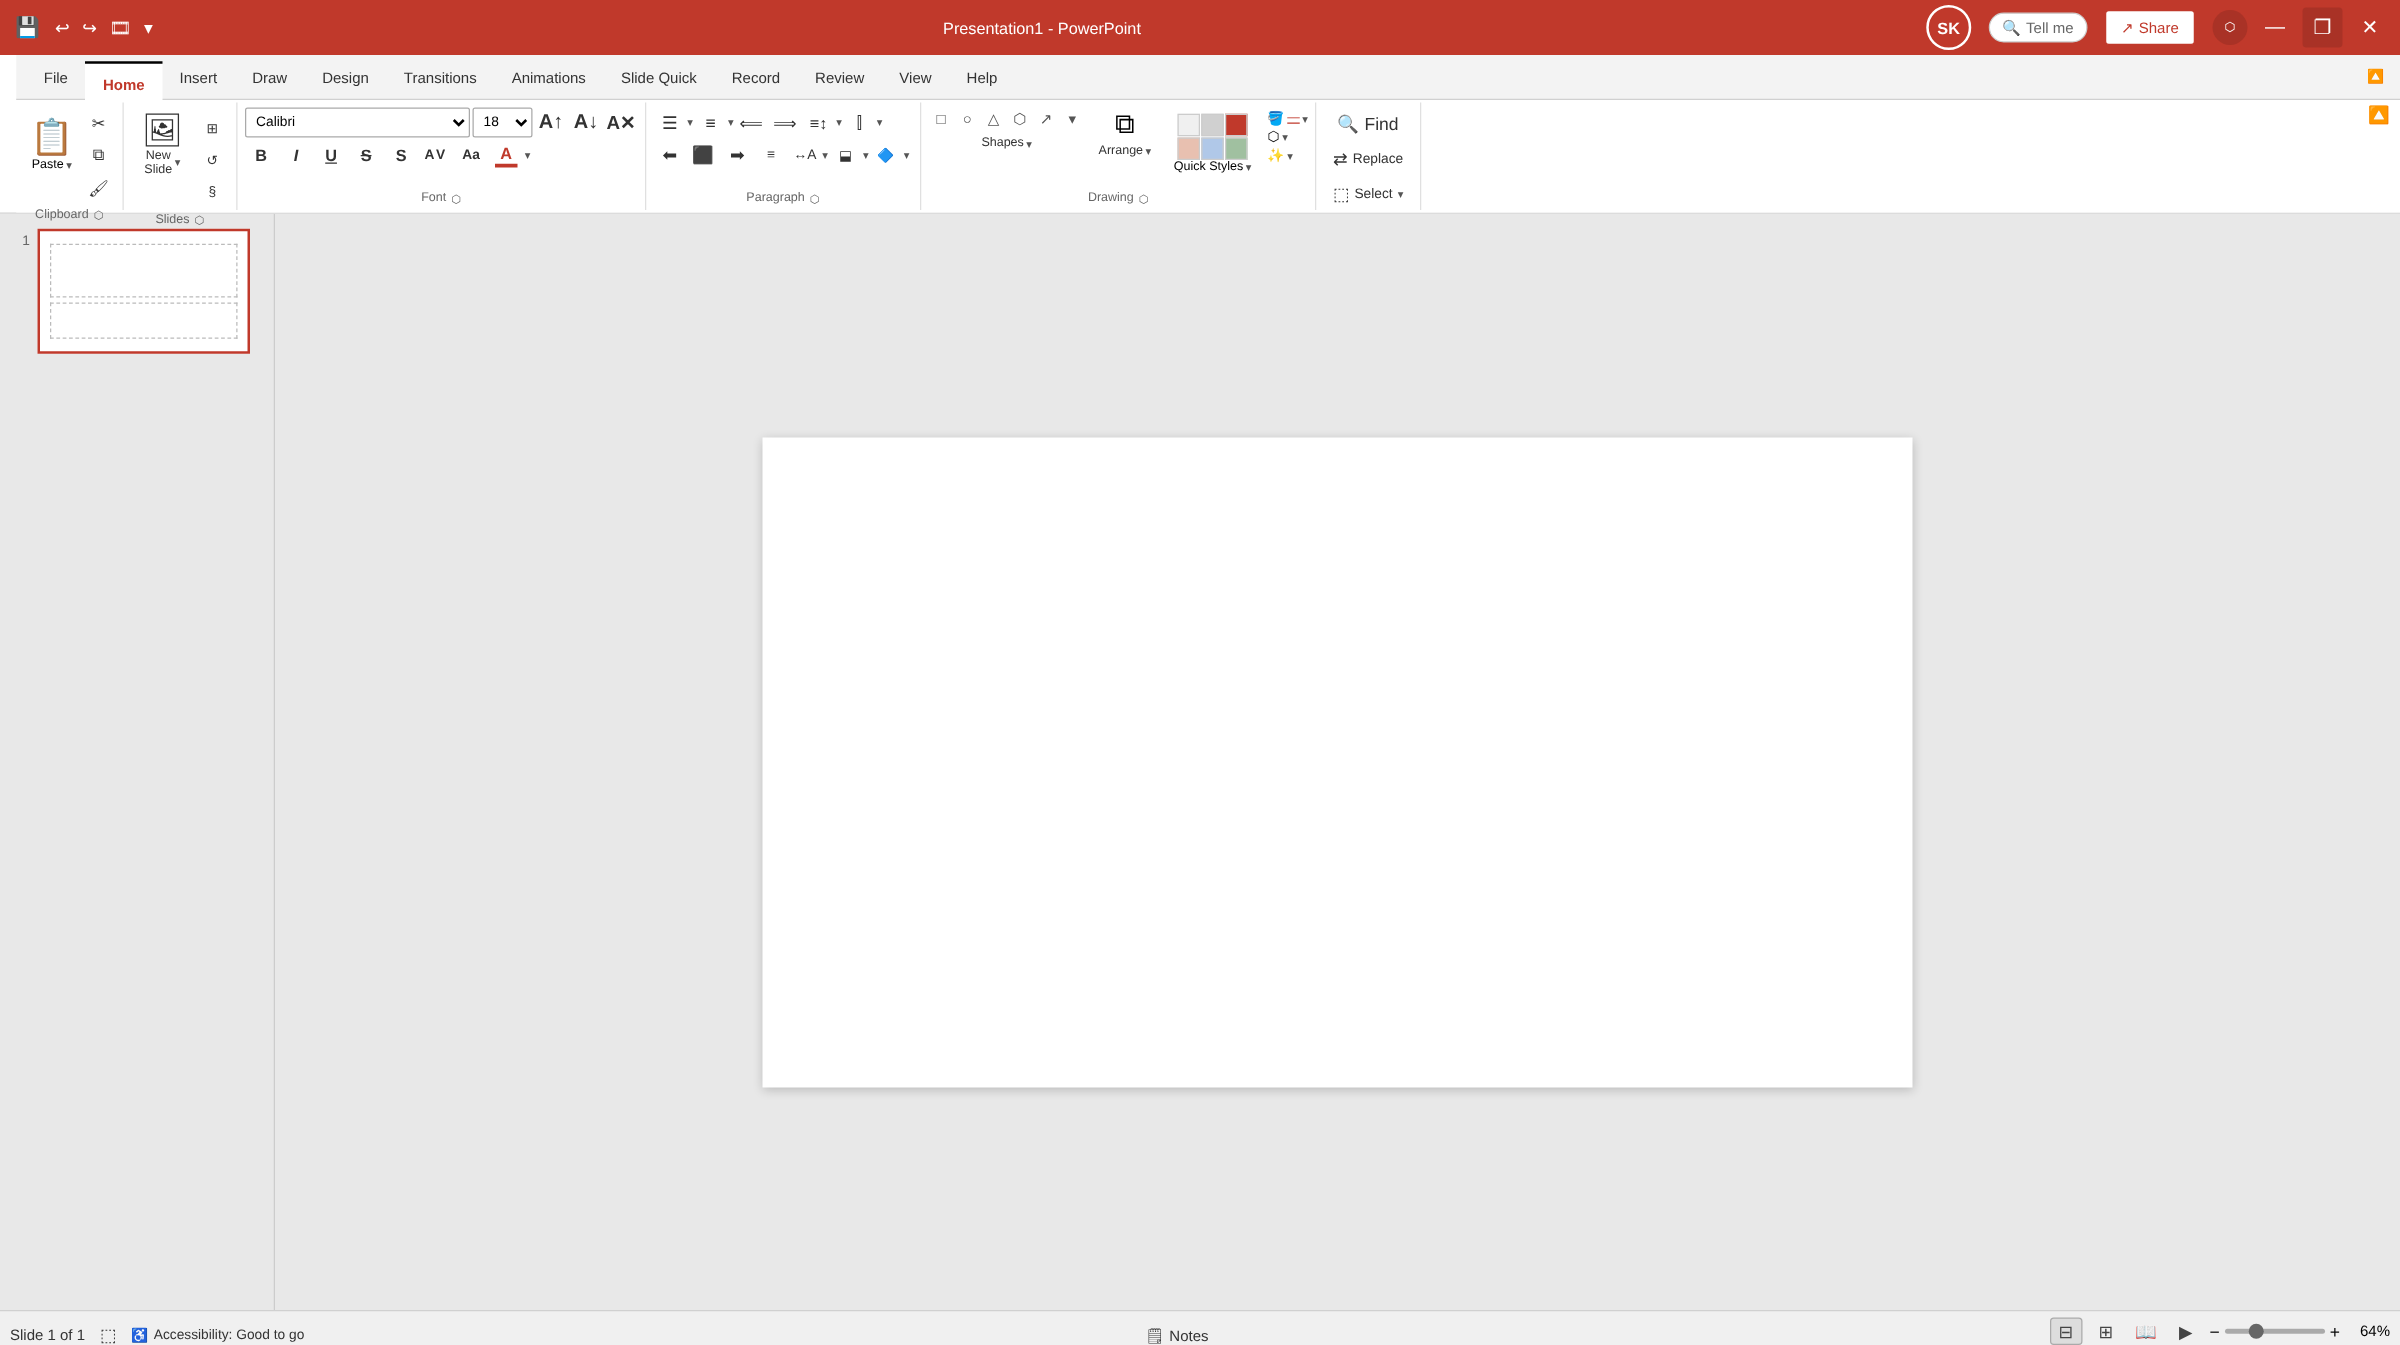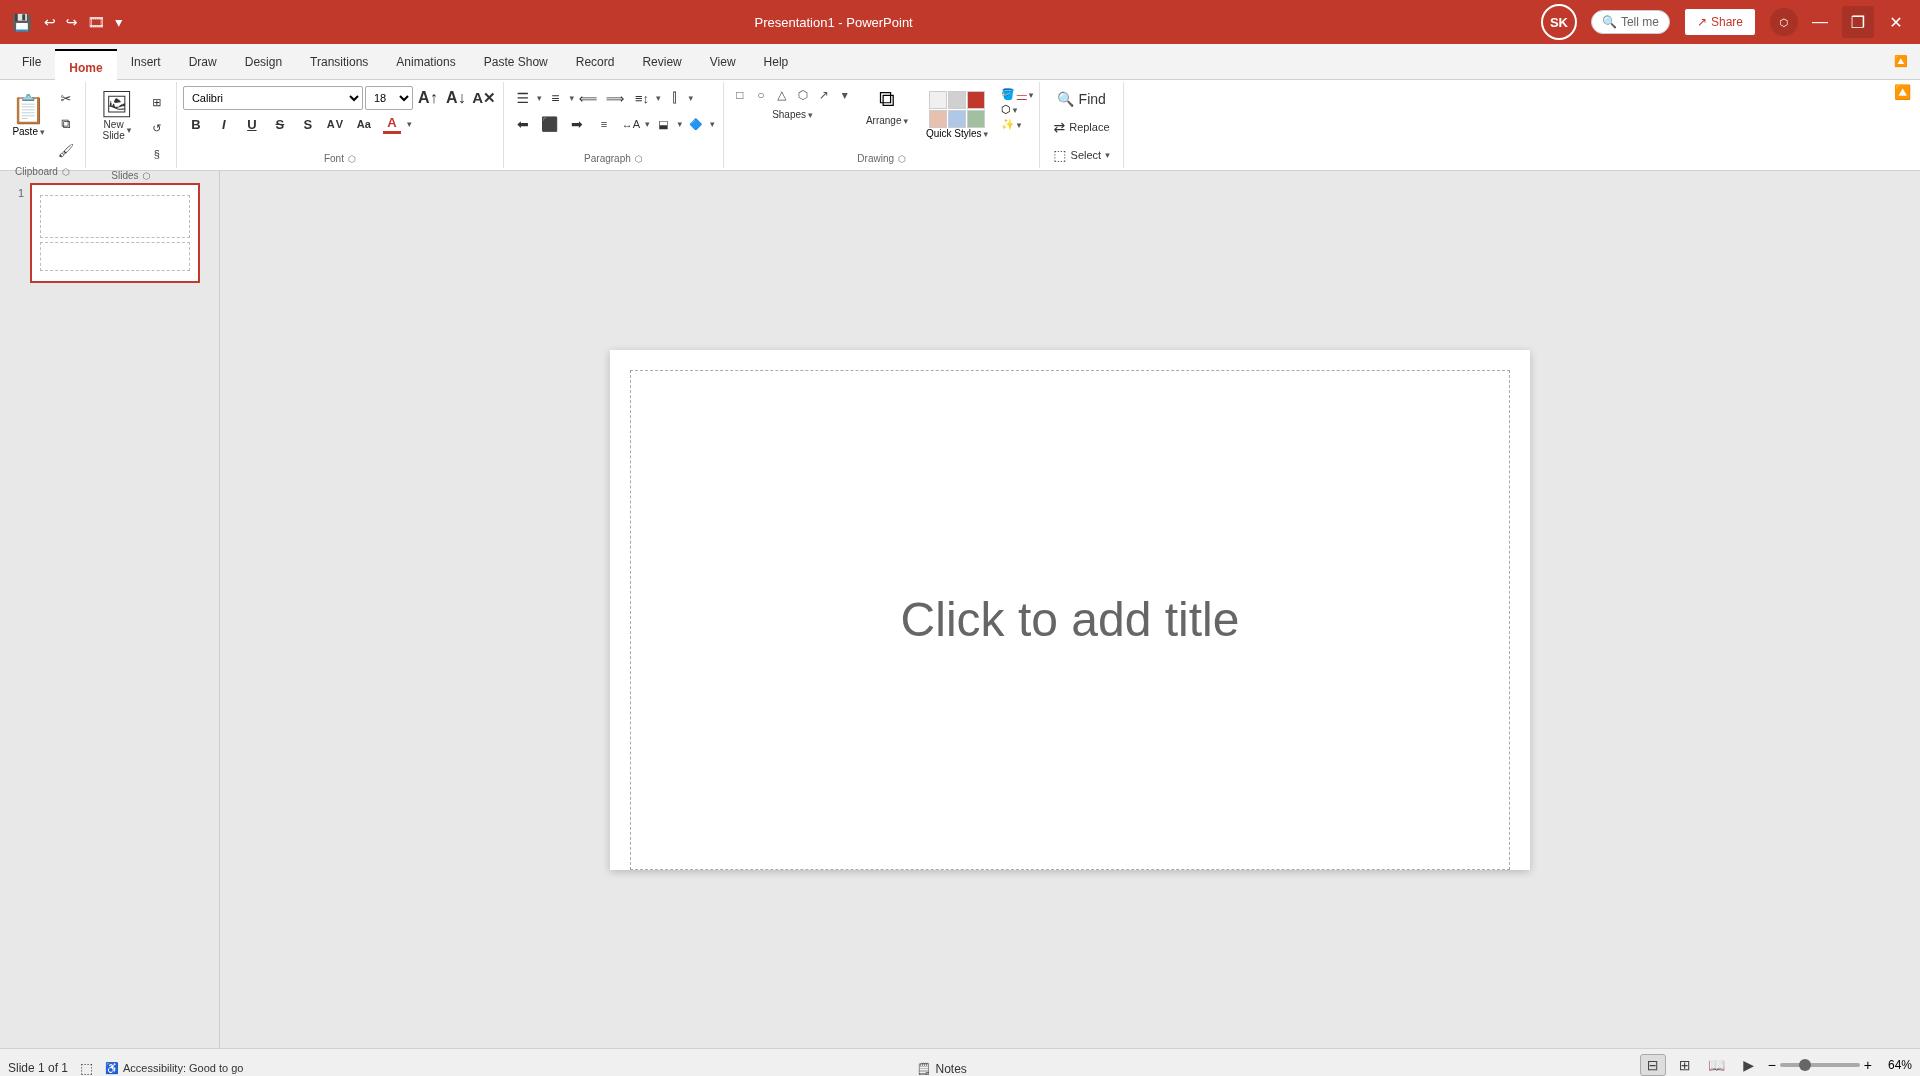--- a/index.html
+++ b/index.html
@@ -24,20 +24,21 @@
     .quick-access { display: flex; align-items: center; gap: 2px; }
     .quick-access span { cursor: pointer; padding: 4px; border-radius: 3px; font-size: 14px; color: white; }
     .user-avatar { width: 36px; height: 36px; border-radius: 50%; background: #c0392b; border: 2px solid white; display: flex; align-items: center; justify-content: center; font-size: 13px; font-weight: bold; color: white; cursor: pointer; }
     .restore-btn { background: #a93226; border: none; }
 
     
     .ribbon {
       background: #ffffff;
       border-bottom: 1px solid #d0d0d0;
       flex-shrink: 0;
+      padding-left: 13px;
     }
     .ribbon-tabs {
       display: flex;
       align-items: center;
       padding: 0 8px;
       background: #f3f3f3;
       border-bottom: 1px solid #d0d0d0;
       height: 36px;
     }
     .ribbon-tab {
@@ -456,21 +457,21 @@
 
 <div class="ribbon">
   <div class="ribbon-tabs">
     <div class="ribbon-tab">File</div>
     <div class="ribbon-tab active">Home</div>
     <div class="ribbon-tab">Insert</div>
     <div class="ribbon-tab">Draw</div>
     <div class="ribbon-tab">Design</div>
     <div class="ribbon-tab">Transitions</div>
     <div class="ribbon-tab">Animations</div>
-    <div class="ribbon-tab">Paste Show</div>
+    <div class="ribbon-tab">Slide Quick</div>
     <div class="ribbon-tab">Record</div>
     <div class="ribbon-tab">Review</div>
     <div class="ribbon-tab">View</div>
     <div class="ribbon-tab">Help</div>
     <div style="margin-left:auto;display:flex;align-items:center;gap:4px;">
       <span style="font-size:11px;color:#555;cursor:pointer;padding:4px;">🔼</span>
     </div>
   </div>
 
   <div class="ribbon-content" style="position:relative;">
@@ -688,23 +689,20 @@
         <div style="width:100%;height:100%;display:flex;flex-direction:column;justify-content:center;align-items:center;position:relative;">
           <div style="width:90%;height:45%;border:1px dashed #bbb;margin-bottom:4px;"></div>
           <div style="width:90%;height:30%;border:1px dashed #bbb;"></div>
         </div>
       </div>
     </div>
   </div>
 
   <div class="canvas-area">
     <div class="slide-canvas">
-      <div class="slide-title-box">
-        <div class="slide-title-placeholder">Click to add title</div>
-      </div>
     </div>
   </div>
 </div>
 
 <div class="status-bar">
   <div class="status-left">
     <span>Slide 1 of 1</span>
     <div title="Toggle Slide Notes" style="cursor:pointer;font-size:14px;">⬚</div>
     <div class="accessibility-badge">
       <span>♿</span>

